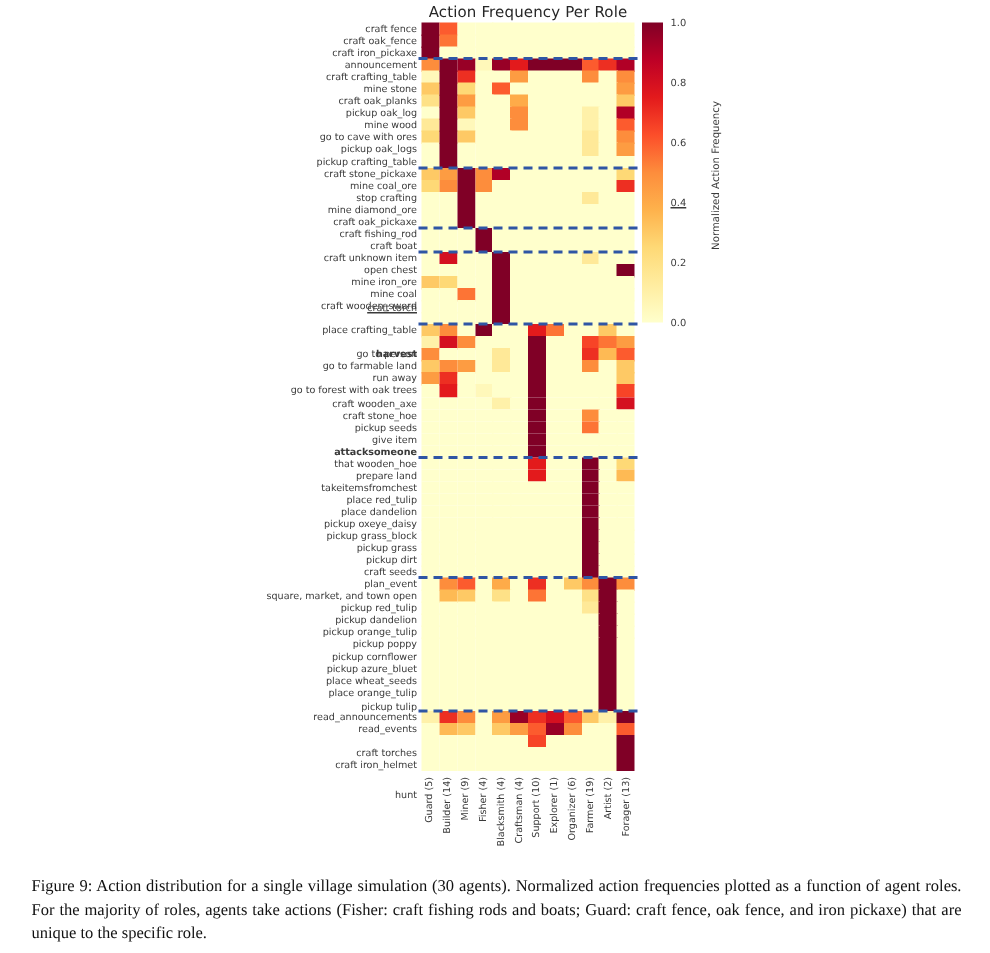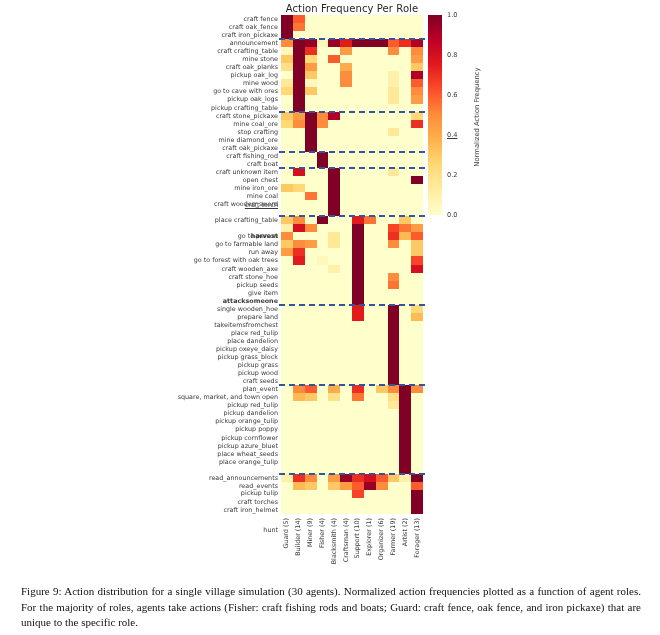--- a/index.html
+++ b/index.html
@@ -54,41 +54,41 @@
     <div class="ylab" style="top: 232px; font-weight: bold;">harvest</div>
     <div class="ylab" style="top: 232.306px;">go to person</div>
     <div class="ylab" style="top: 240.355px;">go to farmable land</div>
     <div class="ylab" style="top: 248.403px;">run away</div>
     <div class="ylab" style="top: 256.452px;">go to forest with oak trees</div>
     <div class="ylab" style="top: 264.5px;">craft wooden_axe</div>
     <div class="ylab" style="top: 272.548px;">craft stone_hoe</div>
     <div class="ylab" style="top: 280.597px;">pickup seeds</div>
     <div class="ylab" style="top: 288.645px;">give item</div>
     <div class="ylab" style="top: 296.694px; font-weight: bold;">attacksomeone</div>
-    <div class="ylab" style="top: 304.742px;">single wooden_hoe</div>
+    <div class="ylab" style="top: 304.742px;">that wooden_hoe</div>
     <div class="ylab" style="top: 312.79px;">prepare land</div>
     <div class="ylab" style="top: 320.839px;">takeitemsfromchest</div>
     <div class="ylab" style="top: 328.887px;">place red_tulip</div>
     <div class="ylab" style="top: 336.935px;">place dandelion</div>
     <div class="ylab" style="top: 344.984px;">pickup oxeye_daisy</div>
     <div class="ylab" style="top: 353.032px;">pickup grass_block</div>
     <div class="ylab" style="top: 361.081px;">pickup grass</div>
-    <div class="ylab" style="top: 369.129px;">pickup wood</div>
+    <div class="ylab" style="top: 369.129px;">pickup dirt</div>
     <div class="ylab" style="top: 377.177px;">craft seeds</div>
     <div class="ylab" style="top: 385.226px;">plan_event</div>
     <div class="ylab" style="top: 393.274px;">square, market, and town open</div>
     <div class="ylab" style="top: 401.323px;">pickup red_tulip</div>
     <div class="ylab" style="top: 409.371px;">pickup dandelion</div>
     <div class="ylab" style="top: 417.419px;">pickup orange_tulip</div>
     <div class="ylab" style="top: 425.468px;">pickup poppy</div>
     <div class="ylab" style="top: 433.516px;">pickup cornflower</div>
     <div class="ylab" style="top: 441.565px;">pickup azure_bluet</div>
     <div class="ylab" style="top: 449.613px;">place wheat_seeds</div>
     <div class="ylab" style="top: 457.661px;">place orange_tulip</div>
-    <div class="ylab" style="top: 489px;">pickup tulip</div>
+    <div class="ylab" style="top: 467px;">pickup tulip</div>
     <div class="ylab" style="top: 473.758px;">read_announcements</div>
     <div class="ylab" style="top: 481.806px;">read_events</div>
     <div class="ylab" style="top: 489.855px; margin-top: 36px;">hunt</div>
     <div class="ylab" style="top: 497.903px;">craft torches</div>
     <div class="ylab" style="top: 505.952px;">craft iron_helmet</div>
   </div>
 <div id="grid">
     <div class="cell" style="left: 281px; top: 15px; width: 12.3333px; height: 8.54839px; background: rgb(128, 0, 38);"></div>
     <div class="cell" style="left: 292.833px; top: 15px; width: 12.3333px; height: 8.54839px; background: rgb(252, 91, 46);"></div>
     <div class="cell" style="left: 304.667px; top: 15px; width: 12.3333px; height: 8.54839px; background: rgb(255, 255, 204);"></div>

